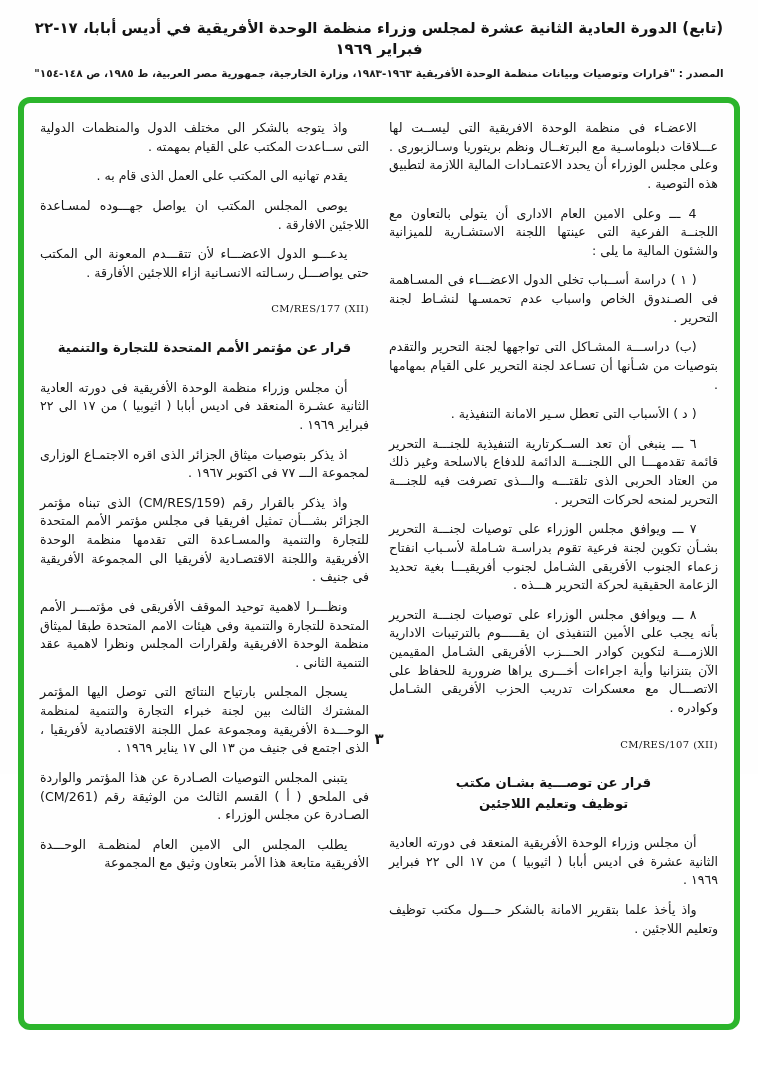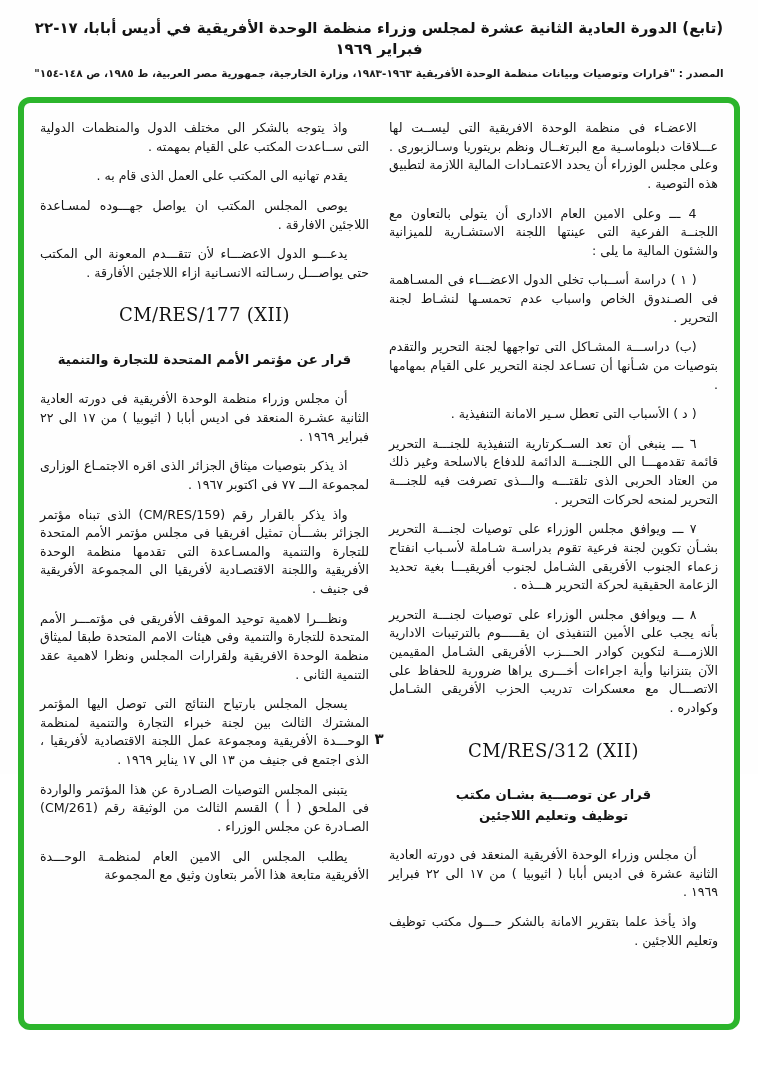--- a/index.html
+++ b/index.html
@@ -64,23 +64,23 @@
     line-height: 1.48;
     direction: rtl;
   }
   .block { margin: 0 0 11px 0; }
   .block.paragraph {
     text-align: justify;
     text-indent: 1.7em;
   }
   .block.ref {
     direction: ltr;
-    text-align: center;
+    text-align: right;
     font-family: "DejaVu Serif", serif;
-    font-size: 18px;
+    font-size: 10px;
     letter-spacing: 0.4px;
     margin: 20px 0 16px 0;
     text-indent: 0;
   }
   .block.heading {
     font-weight: bold;
     text-align: center;
     text-indent: 0;
     white-space: pre-line;
     font-size: 13.2px;
@@ -112,21 +112,21 @@
     <div class="columns">
       <div class="col" id="col-right">
           <div class="block paragraph">الاعضـاء فى منظمة الوحدة الافريقية التى ليســت لها عـــلاقات دبلوماسـية مع البرتغــال ونظم بريتوريا وسـالزبورى . وعلى مجلس الوزراء أن يحدد الاعتمـادات المالية اللازمة لتطبيق هذه التوصية .</div>
           <div class="block paragraph">4 ـــ وعلى الامين العام الادارى أن يتولى بالتعاون مع اللجنــة الفرعية التى عينتها اللجنة الاستشـارية للميزانية والشئون المالية ما يلى :</div>
           <div class="block paragraph">( ١ ) دراسة أســباب تخلى الدول الاعضـــاء فى المسـاهمة فى الصـندوق الخاص واسباب عدم تحمسـها لنشـاط لجنة التحرير .</div>
           <div class="block paragraph">(ب) دراســـة المشـاكل التى تواجهها لجنة التحرير والتقدم بتوصيات من شـأنها أن تسـاعد لجنة التحرير على القيام بمهامها .</div>
           <div class="block paragraph">( د ) الأسباب التى تعطل سـير الامانة التنفيذية .</div>
           <div class="block paragraph">٦ ـــ ينبغى أن تعد الســكرتارية التنفيذية للجنـــة التحرير قائمة تقدمهـــا الى اللجنـــة الدائمة للدفاع بالاسلحة وغير ذلك من العتاد الحربى الذى تلقتـــه والـــذى تصرفت فيه للجنـــة التحرير لمنحه لحركات التحرير .</div>
           <div class="block paragraph">٧ ـــ ويوافق مجلس الوزراء على توصيات لجنـــة التحرير بشـأن تكوين لجنة فرعية تقوم بدراسـة شـاملة لأسـباب انفتاح زعماء الجنوب الأفريقى الشـامل لجنوب أفريقيـــا بغية تحديد الزعامة الحقيقية لحركة التحرير هـــذه .</div>
           <div class="block paragraph">٨ ـــ ويوافق مجلس الوزراء على توصيات لجنـــة التحرير بأنه يجب على الأمين التنفيذى ان يقـــــوم بالترتيبات الادارية اللازمـــة لتكوين كوادر الحـــزب الأفريقى الشـامل المقيمين الآن بتنزانيا وأية اجراءات أخـــرى يراها ضرورية للحفاظ على الاتصـــال مع معسكرات تدريب الحزب الأفريقى الشـامل وكوادره .</div>
-          <div class="block ref">CM/RES/312 (XII)</div>
+          <div class="block ref">CM/RES/107 (XII)</div>
           <div class="block heading">قرار عن توصـــية بشـان مكتب
 توظيف وتعليم اللاجئين</div>
           <div class="block paragraph">أن مجلس وزراء الوحدة الأفريقية المنعقد فى دورته العادية الثانية عشرة فى اديس أبابا ( اثيوبيا ) من ١٧ الى ٢٢ فبراير ١٩٦٩ .</div>
           <div class="block paragraph">واذ يأخذ علما بتقرير الامانة بالشكر حـــول مكتب توظيف وتعليم اللاجئين .</div>
         </div>
       <div class="col" id="col-left">
           <div class="block paragraph">واذ يتوجه بالشكر الى مختلف الدول والمنظمات الدولية التى ســاعدت المكتب على القيام بمهمته .</div>
           <div class="block paragraph">يقدم تهانيه الى المكتب على العمل الذى قام به .</div>
           <div class="block paragraph">يوصى المجلس المكتب ان يواصل جهـــوده لمسـاعدة اللاجئين الافارقة .</div>
           <div class="block paragraph">يدعـــو الدول الاعضـــاء لأن تتقـــدم المعونة الى المكتب حتى يواصـــل رسـالته الانسـانية ازاء اللاجئين الأفارقة .</div>

